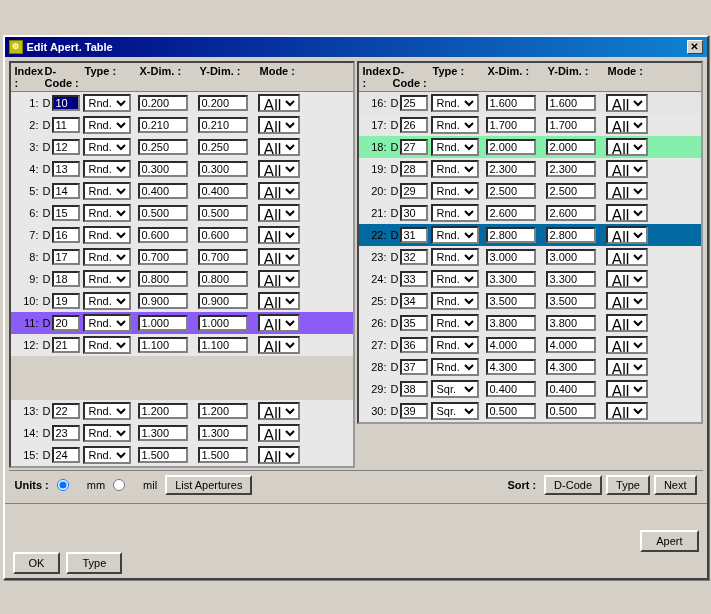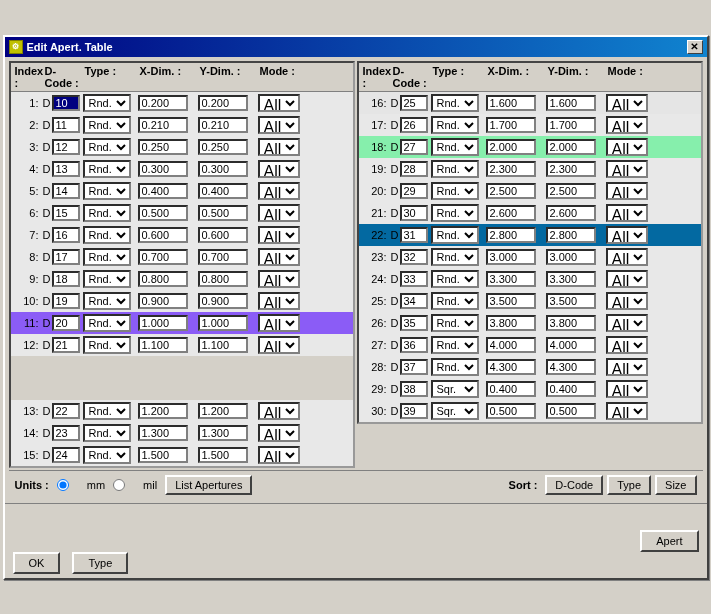--- a/index.html
+++ b/index.html
@@ -604,25 +604,25 @@
           <input type="radio" name="units" style="">
           <span>mil</span>
         </div>
       </div>
       <button class="win-button">List Apertures</button>
       <div style="flex:1"></div>
       <span class="sort-label">Sort :</span>
       <div class="sort-group">
         <button class="sort-btn">D-Code</button>
         <button class="sort-btn">Type</button>
-        <button class="sort-btn">Size</button>
+        <button class="sort-btn">Next</button>
       </div>
     </div>
   </div>
 
   <div style="border-top: 1px solid #808080; padding: 4px 8px; display: flex; align-items: center; justify-content: space-between; background: #d4d0c8;">
-    <div style="display:flex; gap:12px;margin-top:44px;">
+    <div style="display:flex; gap:6px;margin-top:44px;">
       <button class="ok-button">OK</button>
       <button class="abort-button">Type</button>
     </div>
     <button class="next-button">Apert</button>
   </div>
 </div>
 
 </body></html>

